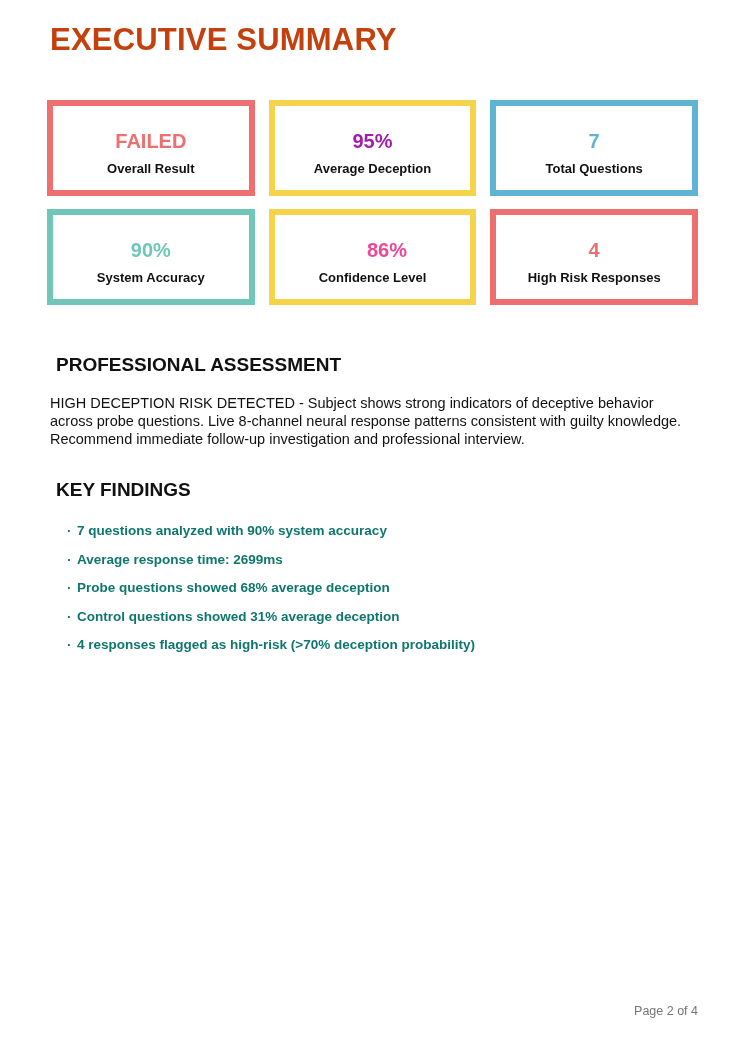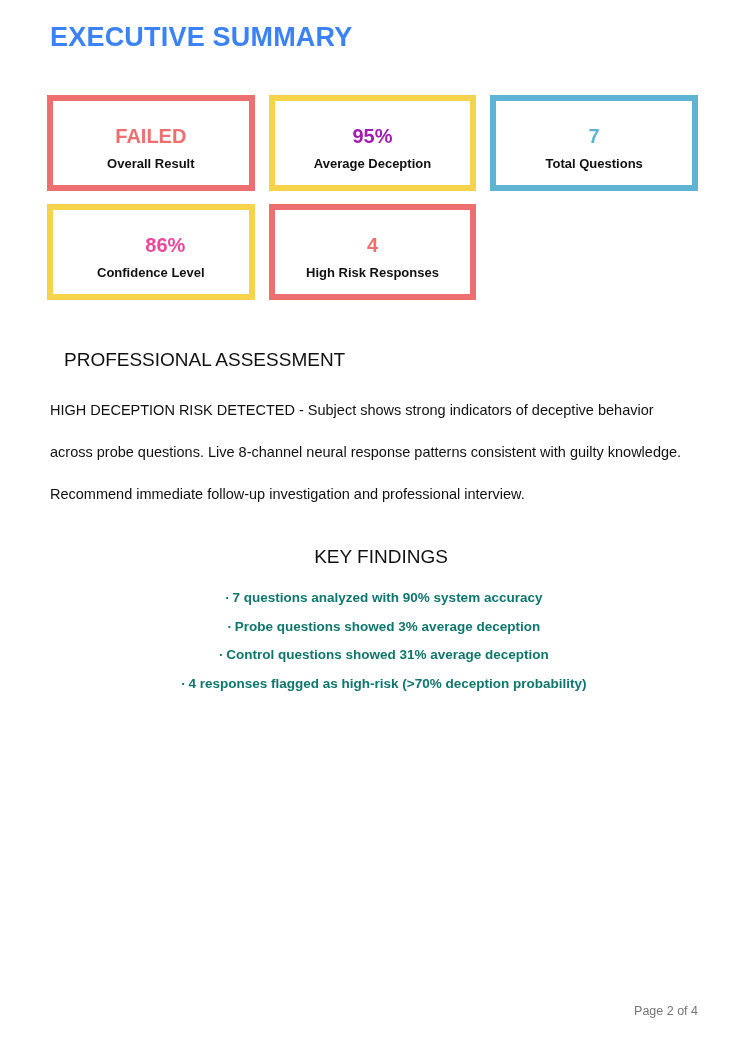--- a/index.html
+++ b/index.html
@@ -11,24 +11,24 @@
     font-family: "Liberation Sans", sans-serif;
     color: #111111;
     overflow: hidden;
   }
   .page {
     position: absolute;
     inset: 0;
     padding: 22px 45px 0 47px;
   }
   .report-title {
-    font-size: 27px;
+    font-size: 31px;
     font-weight: bold;
     letter-spacing: 0.2px;
-    color: #3b82f6;
+    color: #c2410c;
     margin-left: 3px;
   }
   .cards-grid {
     margin-top: 42px;
     display: grid;
     grid-template-columns: repeat(3, 1fr);
     column-gap: 14px;
     row-gap: 13px;
   }
   .metric-card {
@@ -49,34 +49,34 @@
   }
   .card-label {
     margin-top: 11px;
     font-size: 13px;
     font-weight: bold;
     color: #111111;
     line-height: 1;
   }
   .section-heading {
     font-size: 19px;
-    font-weight: normal;
+    font-weight: bold;
     color: #111111;
-    margin-left: 17px;
+    margin-left: 9px;
   }
   .section-assessment { margin-top: 49px; }
   .assessment-body {
     margin-top: 18px;
     margin-left: 3px;
     width: 650px;
     font-size: 14.5px;
-    line-height: 42px;
+    line-height: 18px;
     color: #111111;
   }
-  .section-findings { margin-top: 31px; text-align: center; }
+  .section-findings { margin-top: 31px; }
   .findings-list {
     margin-top: 23px;
     margin-left: 20px;
     list-style: none;
   }
   .findings-list li {
     font-size: 13.5px;
     font-weight: bold;
     color: #0f766e;
     margin-bottom: 15.5px;
@@ -109,40 +109,45 @@
       <div class="card-label">Overall Result</div>
     </div>
     <div class="metric-card" style="border-color: rgb(245, 212, 75);">
       <div class="card-value" style="color: #a21caf;">95%</div>
       <div class="card-label">Average Deception</div>
     </div>
     <div class="metric-card" style="border-color: rgb(94, 180, 210);">
       <div class="card-value" style="color: rgb(94, 180, 210);">7</div>
       <div class="card-label">Total Questions</div>
     </div>
+    <div class="metric-card" style="border-color: rgb(112, 198, 185);">
+      <div class="card-value" style="color: rgb(112, 198, 185);">90%</div>
+      <div class="card-label">System Accuracy</div>
+    </div>
     <div class="metric-card" style="border-color: rgb(245, 212, 75);">
       <div class="card-value" style="color: #ec4899; margin-left: 29px;">86%</div>
       <div class="card-label">Confidence Level</div>
     </div>
     <div class="metric-card" style="border-color: rgb(238, 111, 111);">
       <div class="card-value" style="color: rgb(238, 111, 111);">4</div>
       <div class="card-label">High Risk Responses</div>
     </div>
   </div>
 
   <div class="section-assessment">
     <h2 class="section-heading">PROFESSIONAL ASSESSMENT</h2>
     <p class="assessment-body">HIGH DECEPTION RISK DETECTED - Subject shows strong indicators of deceptive behavior across probe questions. Live 8-channel neural response patterns consistent with guilty knowledge. Recommend immediate follow-up investigation and professional interview.</p>
   </div>
 
   <div class="section-findings">
     <h2 class="section-heading">KEY FINDINGS</h2>
     <ul class="findings-list">
       <li>7 questions analyzed with 90% system accuracy</li>
-      <li>Probe questions showed 3% average deception</li>
+      <li>Average response time: 2699ms</li>
+      <li>Probe questions showed 68% average deception</li>
       <li>Control questions showed 31% average deception</li>
       <li>4 responses flagged as high-risk (&gt;70% deception probability)</li>
     </ul>
   </div>
 
   <div class="page-footer">Page 2 of 4</div>
 
 </div>
 
 </body></html>

